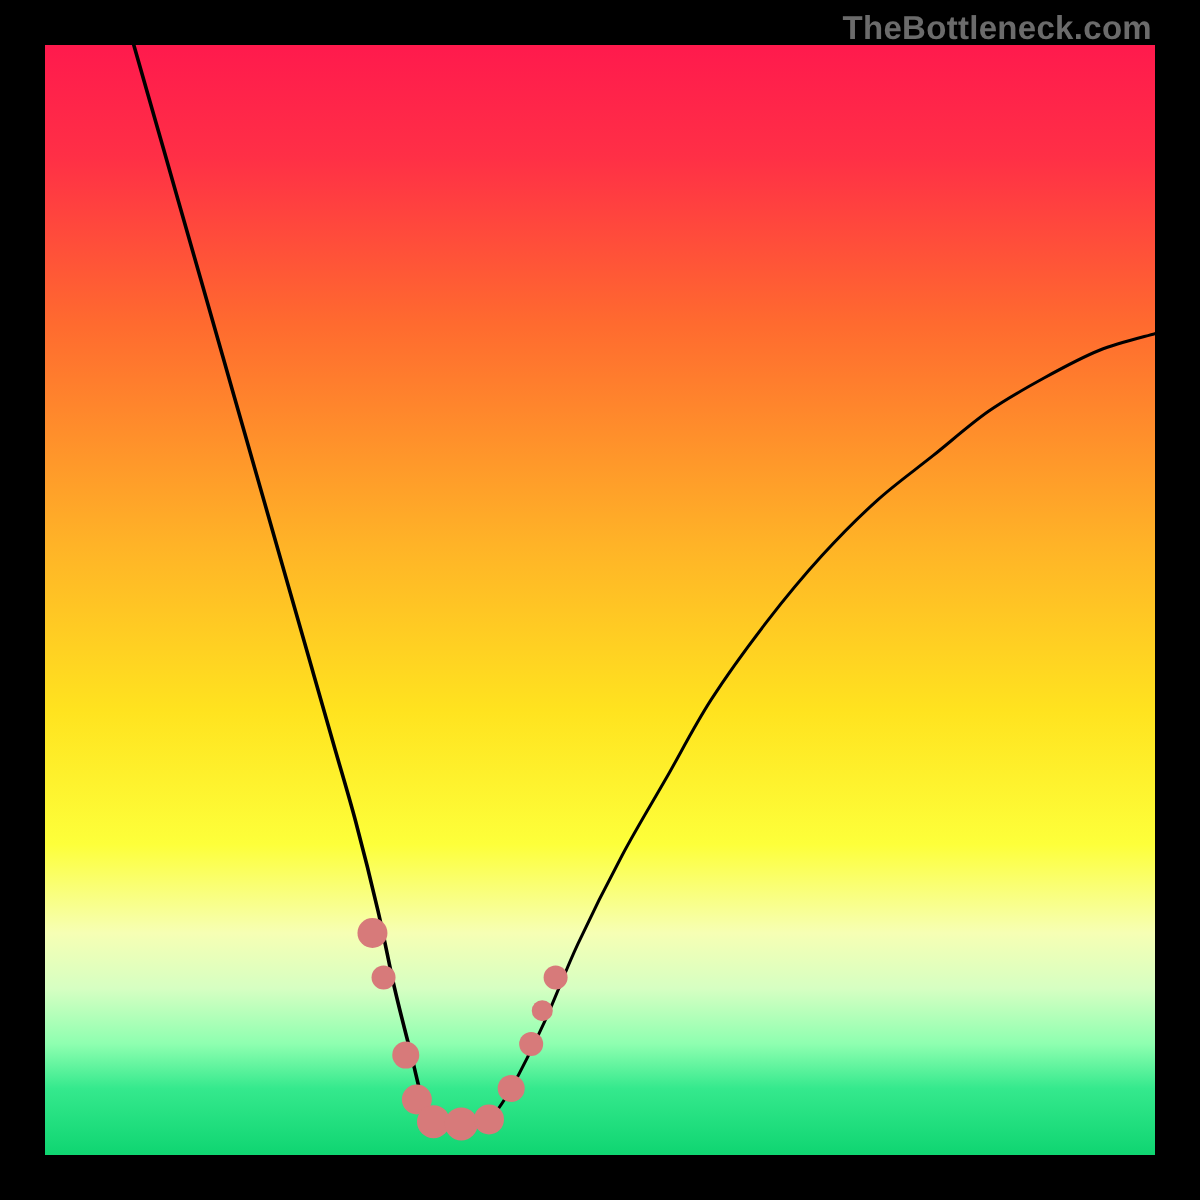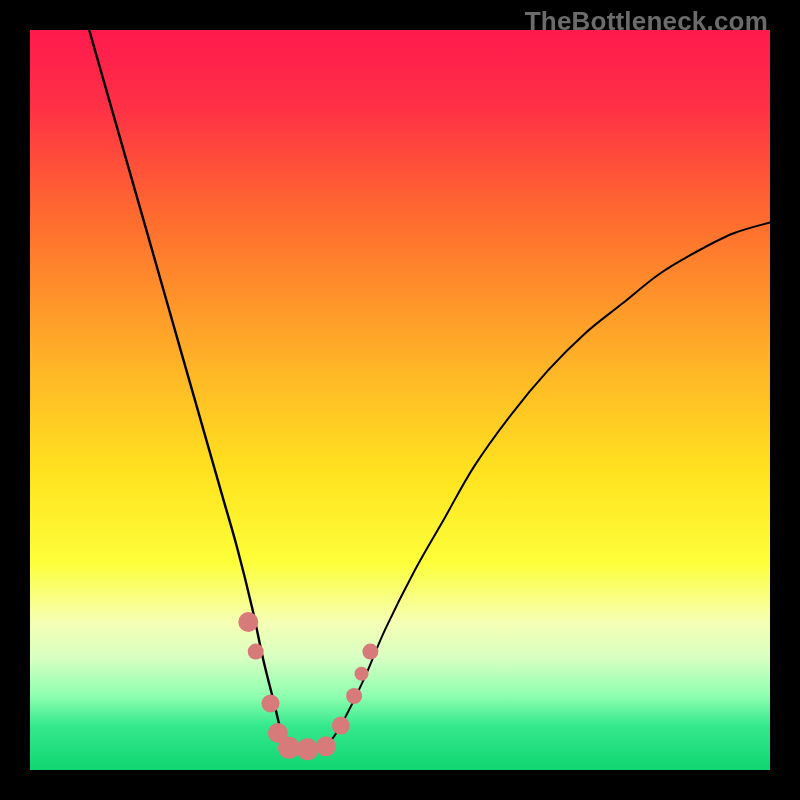--- a/index.html
+++ b/index.html
@@ -22,21 +22,21 @@
     top: 30px;
     width: 740px;
     height: 740px;
     overflow: hidden;
   }
   .watermark {
     position: absolute;
     top: 6px;
     right: 32px;
     color: #6b6b6b;
-    font-size: 26px;
+    font-size: 22px;
     font-weight: 600;
     letter-spacing: 0.2px;
     pointer-events: none;
   }
   svg { display: block; }
 </style>
 </head>
 <body>
 
 <div class="frame">

